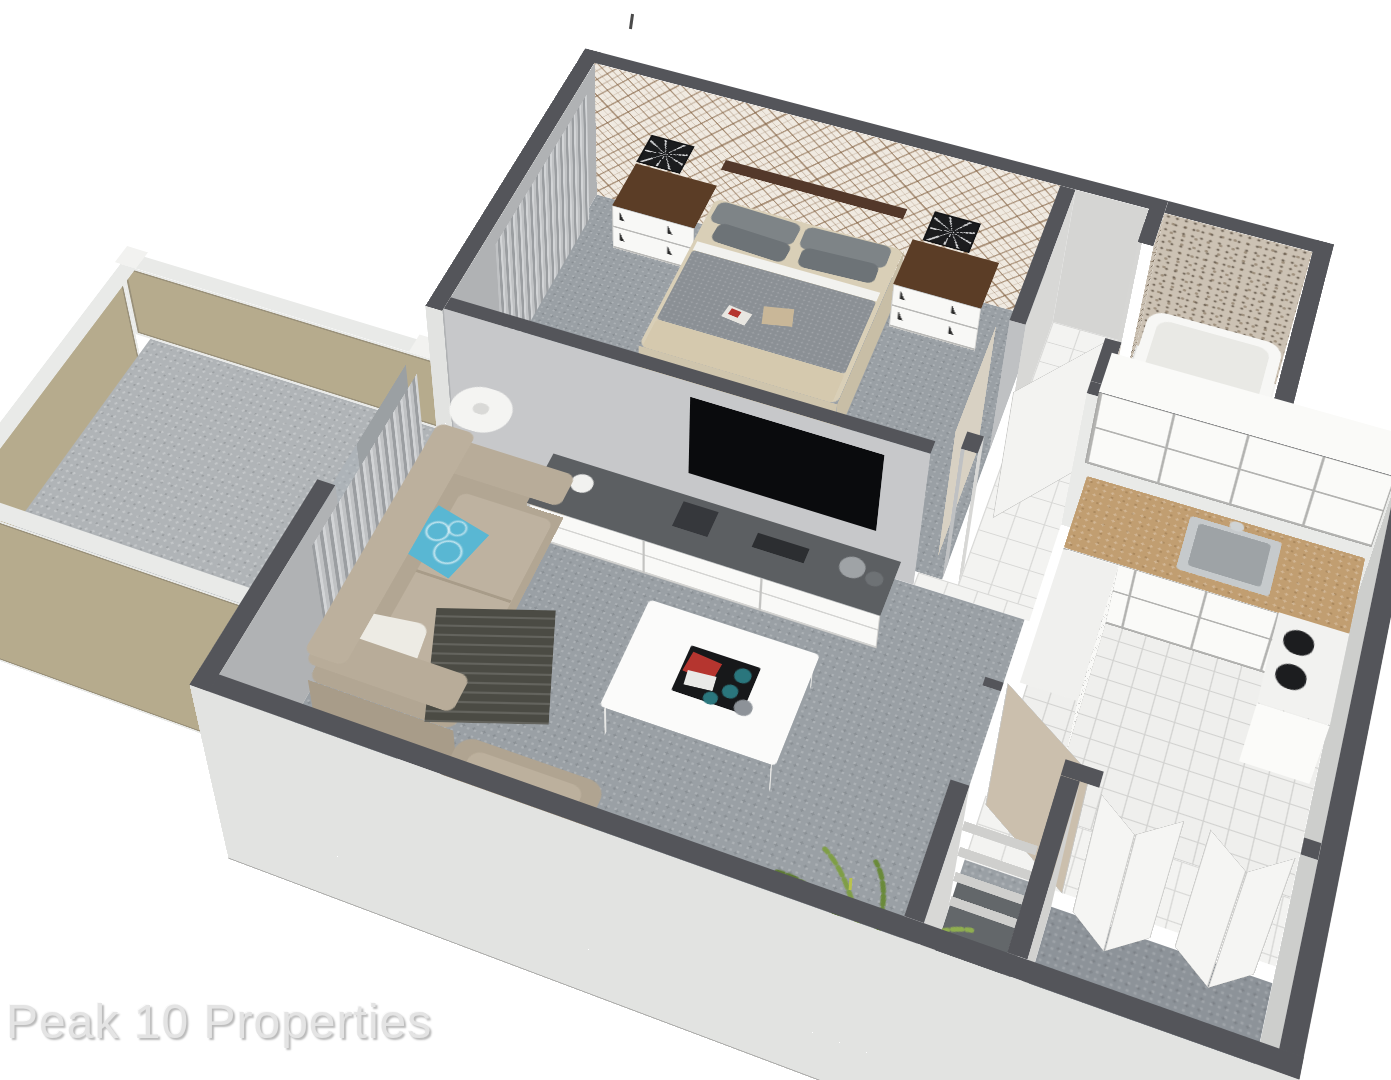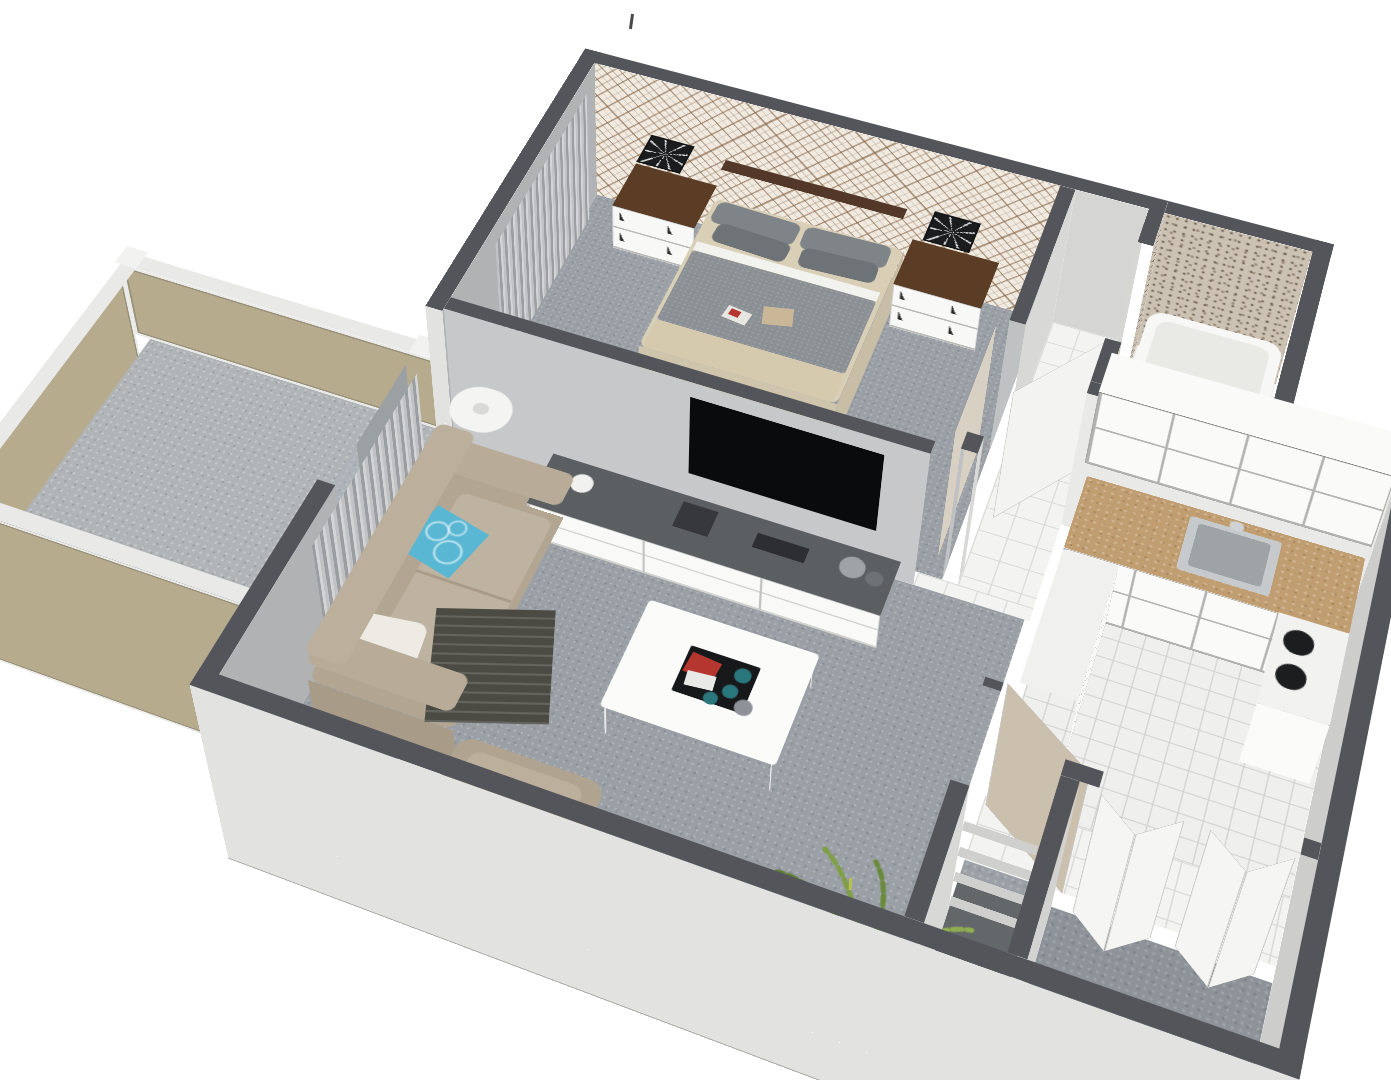--- a/index.html
+++ b/index.html
@@ -241,13 +241,14 @@
         <div class="pl" style="left: 782px; top: 598px; width: 38px; height: 166px; background: rgb(245, 245, 243); border: 1px solid rgb(201, 201, 199); transform: translateZ(0px) rotateZ(142deg) rotateX(90deg);"></div>
         <div class="pl" style="left: 752px; top: 621px; width: 38px; height: 166px; background: rgb(245, 245, 243); border: 1px solid rgb(201, 201, 199); transform: translateZ(0px) rotateZ(-142deg) rotateX(90deg);"></div>
         <div class="pl" style="left: 558px; top: 642px; width: 54px; height: 8px; background: rgb(207, 207, 205); border-radius: 0px; transform: translateZ(40px);"></div>
         <div class="pl" style="left: 558px; top: 642px; width: 54px; height: 8px; background: rgb(207, 207, 205); border-radius: 0px; transform: translateZ(75px);"></div>
         <div class="pl" style="left: 558px; top: 642px; width: 54px; height: 8px; background: rgb(207, 207, 205); border-radius: 0px; transform: translateZ(110px);"></div>
         <div class="pl" style="left: 558px; top: 642px; width: 54px; height: 8px; background: rgb(207, 207, 205); border-radius: 0px; transform: translateZ(145px);"></div>
       </div>
   </div>
   <div class="artifact" id="artifact-dark" style="left: 630px; top: 14px; width: 3px; height: 15px; transform: rotate(8deg); background: rgb(74, 74, 74);"></div>
   <div class="artifact" id="artifact-yellow" style="left: 849px; top: 878px; width: 3px; height: 12px; transform: rotate(4deg); background: rgb(185, 194, 77);"></div>
+  <div class="watermark">Peak 10 Properties</div>
 </div>
 
 </body></html>

